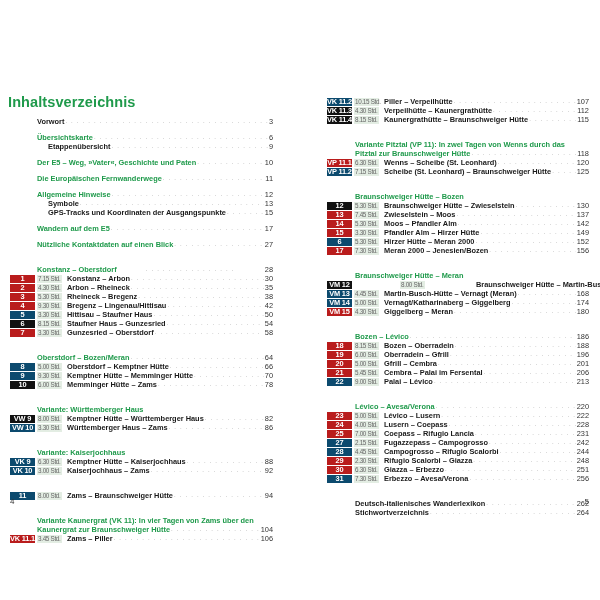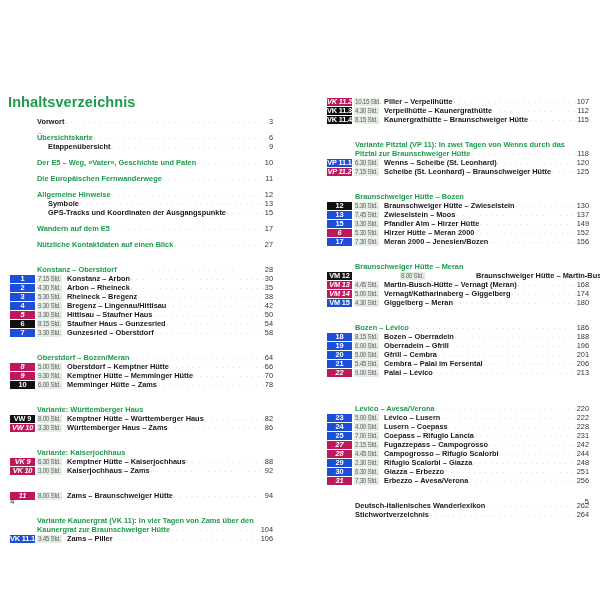--- a/index.html
+++ b/index.html
@@ -10,22 +10,22 @@
   #right-page { left:300px; width:300px; }
   .title { position:absolute; left:8px; top:94px; font-size:14.5px; font-weight:bold; color:#1f9a4b; letter-spacing:0.1px; }
   .toc { position:absolute; }
   #left-toc { left:0; top:117px; width:273px; }
   #right-toc { left:0; top:97px; width:289px; }
   .row { position:relative; height:9px; line-height:9px; font-size:7.4px; white-space:nowrap; }
   .row.gap { height:7px; }
   .row.gap2 { height:16px; }
   .entry { display:flex; align-items:center; height:9px; }
   .badge { width:25px; height:8px; line-height:8px; text-align:center; color:#fff; font-weight:bold; font-size:7.4px; margin-right:2px; flex:none; letter-spacing:-0.2px;}
-  .badge.blue { background:#1d4ed8; }
-  .badge.red { background:#be185d;font-style:italic; }
+  .badge.blue { background:#b91c1c; }
+  .badge.red { background:#0c4a6e; }
   .badge.black { background:#111111; }
   .dur { width:24px; background:#e3ede3; color:#666; font-size:6.3px; height:8px; line-height:8px; padding-left:1px; flex:none; margin-right:5px; letter-spacing:-0.3px;}
   .label { font-weight:bold; color:#1a1a1a; flex:none; }
   .label.green { color:#1f9a4b; }
   .dots { flex:1; overflow:hidden; color:#888; letter-spacing:1.2px; font-size:6px; margin:0 1px; }
   .dots::after { content:". . . . . . . . . . . . . . . . . . . . . . . . . . . . . . . . . . . . . . . . . . . . . . . . . . . . . . . . . . . . . . . . . . . . . . . . . . . . . . . . . . . . . . . . . . . . . . . . . . . . . . . . ."; }
   .pg { flex:none; color:#333; font-size:7.4px; text-align:right; }
   .indent1 { padding-left:37px; }
   .indent2 { padding-left:48px; }
   .rindent1 { padding-left:55px; }
@@ -384,20 +384,29 @@
         <div class="entry" style="padding-left: 27px;">
           <span class="badge blue">13</span>
           <span class="dur">7.45 Std.</span>
           <span class="label">Zwieselstein – Moos</span>
           <span class="dots"></span>
           <span class="pg">137</span>
         </div>
       </div>
       <div class="row">
         <div class="entry" style="padding-left: 27px;">
+          <span class="badge blue">14</span>
+          <span class="dur">5.30 Std.</span>
+          <span class="label">Moos – Pfandler Alm</span>
+          <span class="dots"></span>
+          <span class="pg">142</span>
+        </div>
+      </div>
+      <div class="row">
+        <div class="entry" style="padding-left: 27px;">
           <span class="badge blue">15</span>
           <span class="dur">3.30 Std.</span>
           <span class="label">Pfandler Alm – Hirzer Hütte</span>
           <span class="dots"></span>
           <span class="pg">149</span>
         </div>
       </div>
       <div class="row">
         <div class="entry" style="padding-left: 27px;">
           <span class="badge red">6</span>
@@ -506,21 +515,21 @@
         <div class="entry" style="padding-left: 27px;">
           <span class="badge red">22</span>
           <span class="dur">9.00 Std.</span>
           <span class="label">Palai – Lévico</span>
           <span class="dots"></span>
           <span class="pg">213</span>
         </div>
       </div>
       <div class="row gap2"></div>
       <div class="row">
-        <div class="entry" style="padding-left: 55px; margin-top: 11px;">
+        <div class="entry" style="padding-left: 55px;">
           <span class="label green">Lévico – Avesa/Verona</span>
           <span class="dots"></span>
           <span class="pg">220</span>
         </div>
       </div>
       <div class="row">
         <div class="entry" style="padding-left: 27px;">
           <span class="badge blue">23</span>
           <span class="dur">5.00 Std.</span>
           <span class="label">Lévico – Lusern</span>

